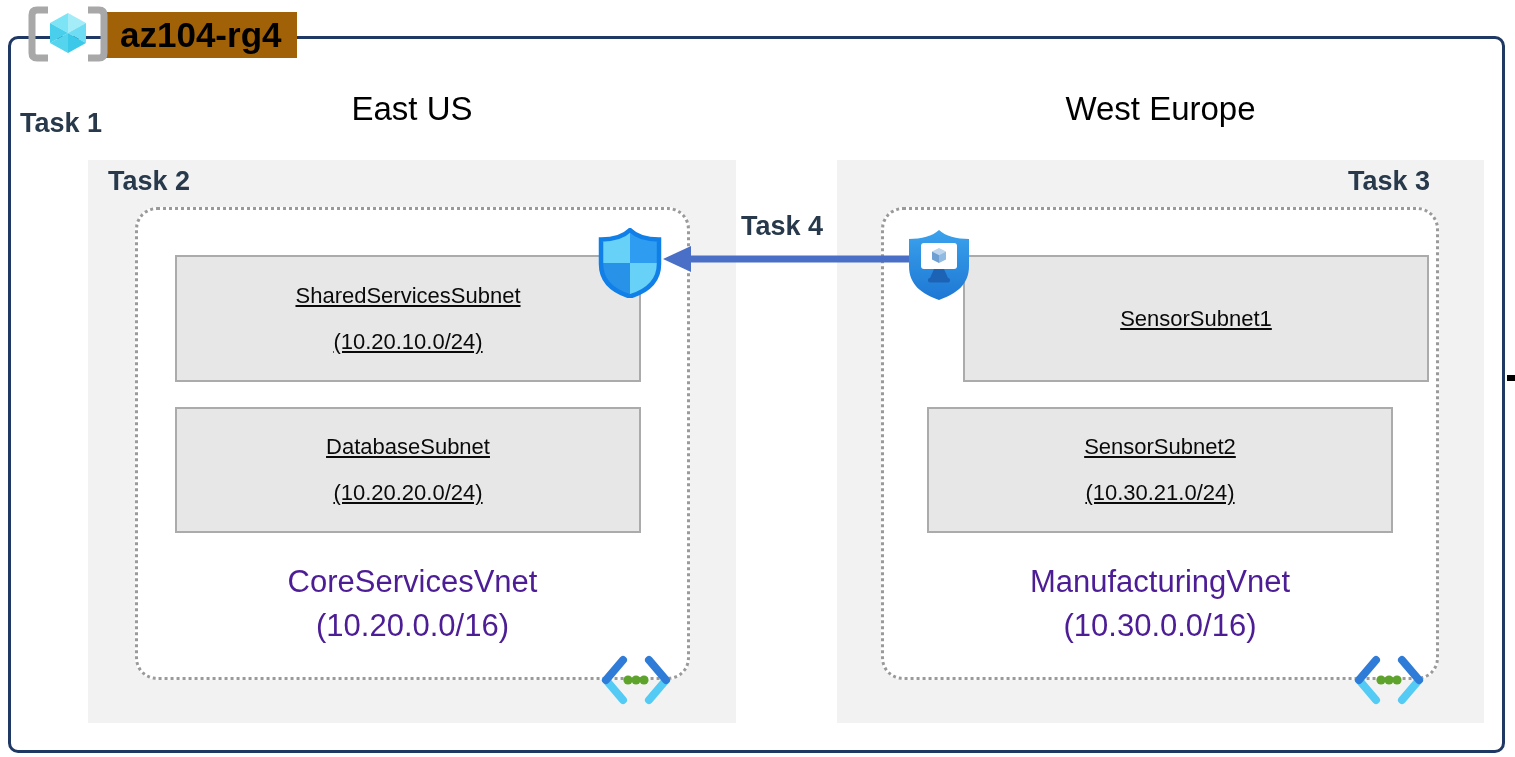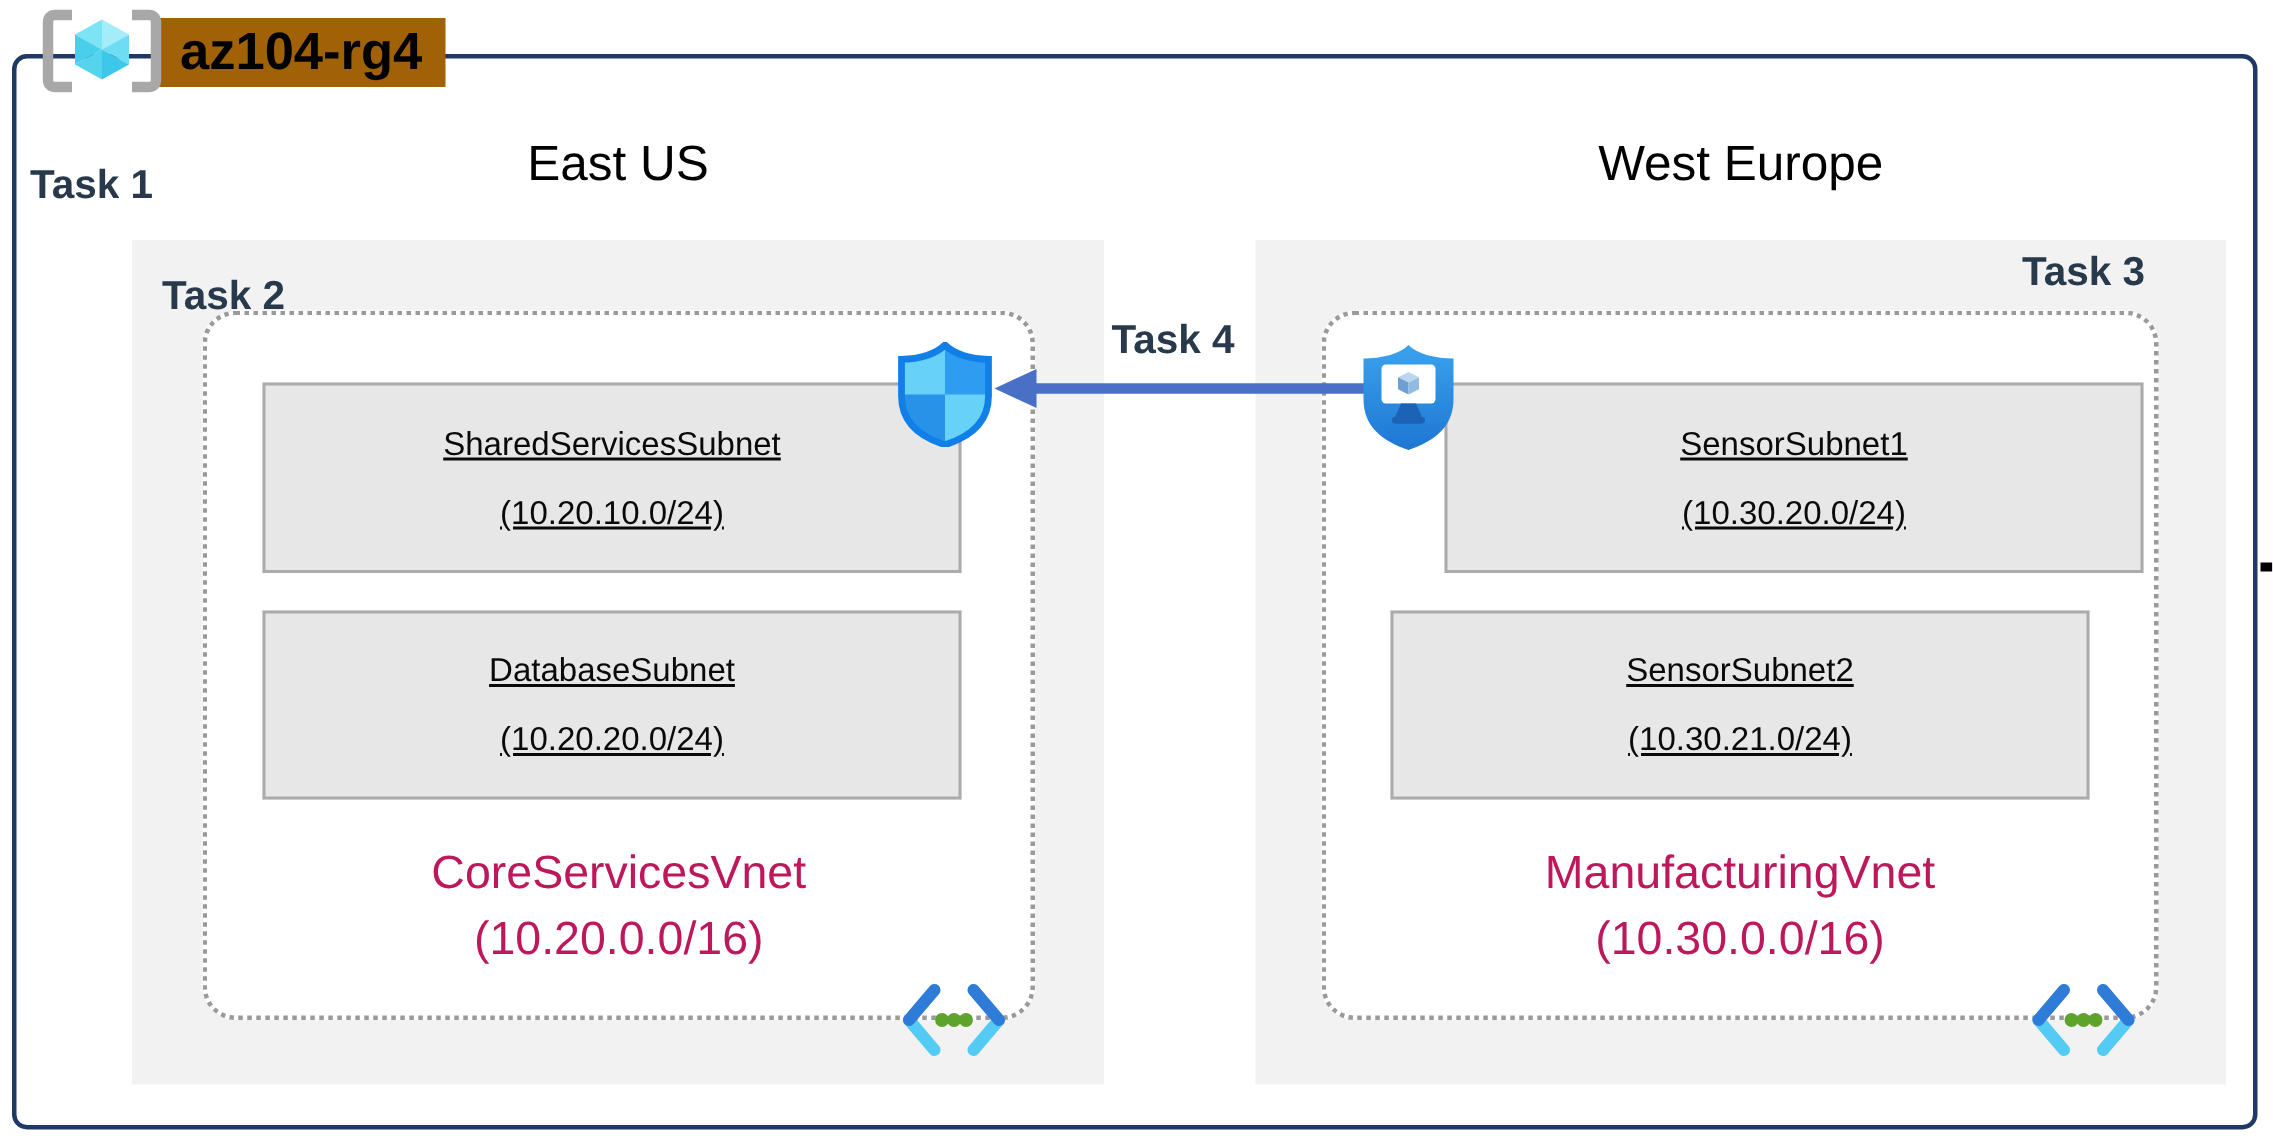--- a/index.html
+++ b/index.html
@@ -39,21 +39,21 @@
   
   .region { background: #F2F2F2; z-index: 1; }
   #region-east { left: 88px; top: 160px; width: 648px; height: 563px; }
   #region-west { left: 837px; top: 160px; width: 647px; height: 563px; }
   .region-title {
     top: 90px; text-align: center;
     font-size: 33px; color: #000000; z-index: 2;
   }
   #region-title-east { left: 88px; width: 648px; }
   #region-title-west { left: 837px; width: 647px; }
-  #task2 { left: 108px; top: 166px; margin-top: 16px; }
+  #task2 { left: 108px; top: 166px; }
   #task3 { left: 1230px; top: 166px; width: 200px; text-align: right; }
 
   
   .vnet-box {
     border: 3px dotted #9A9A9A;
     border-radius: 22px;
     background: #ffffff;
     z-index: 2;
   }
   #vnet-east { left: 135px; top: 207px; width: 555px; height: 473px; }
@@ -70,21 +70,21 @@
     z-index: 3;
     text-decoration: underline;
   }
   #subnet-e1 { left: 175px; top: 255px; width: 466px; height: 127px; }
   #subnet-e2 { left: 175px; top: 407px; width: 466px; height: 126px; }
   #subnet-w1 { left: 927px; top: 255px; width: 466px; height: 127px; margin-left: 36px; }
   #subnet-w2 { left: 927px; top: 407px; width: 466px; height: 126px; }
 
   .vnet-label {
     top: 560px; text-align: center;
-    font-size: 31px; line-height: 44px; color: #be185d;
+    font-size: 31px; line-height: 44px; color: #4c1d95;
     z-index: 3;
   }
   #vnet-label-east { left: 135px; width: 555px; }
   #vnet-label-west { left: 881px; width: 558px; }
 
   .icon { z-index: 4; line-height: 0; }
   #vnet-icon-east { left: 599px; top: 653px; }
   #vnet-icon-west { left: 1352px; top: 653px; }
   #nsg-icon { left: 598px; top: 228px; }
   #asg-icon { left: 906px; top: 228px; }
@@ -135,21 +135,20 @@
     <div>SharedServicesSubnet</div>
     <div>(10.20.10.0/24)</div>
   </div>
   <div class="abs subnet" id="subnet-e2">
     <div>DatabaseSubnet</div>
     <div>(10.20.20.0/24)</div>
   </div>
 
   <div class="abs subnet" id="subnet-w1">
     <div>SensorSubnet1</div>
-    <div>(10.30.20.0/24)</div>
   </div>
   <div class="abs subnet" id="subnet-w2">
     <div>SensorSubnet2</div>
     <div>(10.30.21.0/24)</div>
   </div>
 
   <div class="abs vnet-label" id="vnet-label-east">
     <div>CoreServicesVnet</div>
     <div>(10.20.0.0/16)</div>
   </div>

